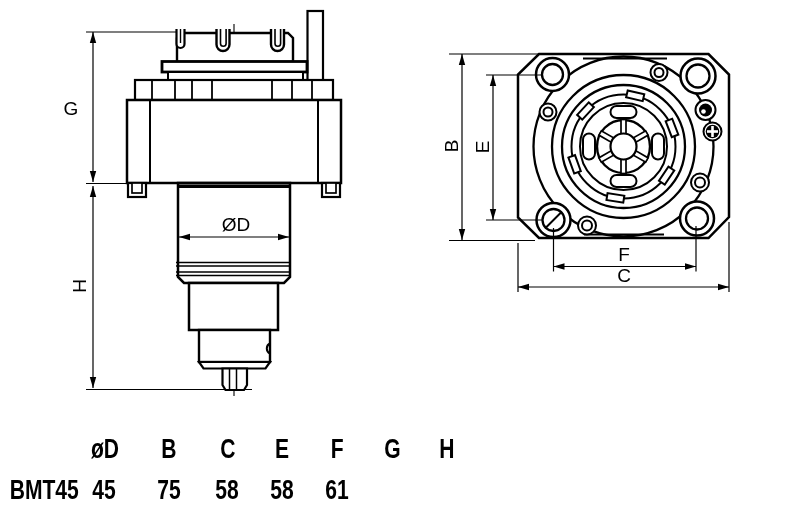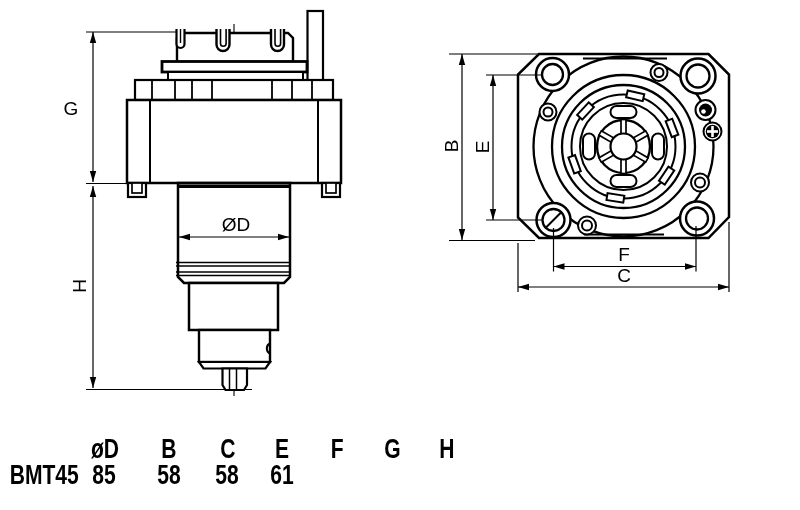--- a/index.html
+++ b/index.html
@@ -8,21 +8,21 @@
   .drawing-svg{position:absolute;left:0;top:0;}
   .dim-label{font-family:"Liberation Sans",sans-serif;font-size:19px;fill:#000;}
   .spec-table{position:absolute;left:0;top:0;width:540px;height:510px;}
   .spec-row{position:absolute;left:0;width:532px;display:grid;
             grid-template-columns:71px 67px 62px 55px 55px 55px 55px 53px 57px;
             height:30px;line-height:30px;}
   .spec-row .cell{text-align:center;font-weight:bold;font-size:27px;color:#000;
                   white-space:nowrap;}
   .spec-row .cell span{display:inline-block;transform:scaleX(0.78);transform-origin:center;}
   .hdr{top:434px;}
-  .row{top:460px;}
+  .row{top:475px;}
 </style>
 </head>
 <body>
 
 <div class="stage">
 
 <svg class="drawing-svg" width="800" height="420" viewBox="0 0 800 420">
 
   <g stroke="#000" fill="none">
 
@@ -233,20 +233,21 @@
     <div class="cell"><span>øD</span></div>
     <div class="cell"><span>B</span></div>
     <div class="cell"><span>C</span></div>
     <div class="cell"><span>E</span></div>
     <div class="cell"><span>F</span></div>
     <div class="cell"><span>G</span></div>
     <div class="cell"><span>H</span></div>
   </div>
   <div class="spec-row row">
     <div class="cell"><span>BMT45</span></div>
-    <div class="cell"><span>85</span></div>
+    <div class="cell"><span>45</span></div>
+    <div class="cell"><span>75</span></div>
     <div class="cell"><span>58</span></div>
     <div class="cell"><span>58</span></div>
     <div class="cell"><span>61</span></div>
   </div>
 </div>
 
 </div>
 
 </body></html>

